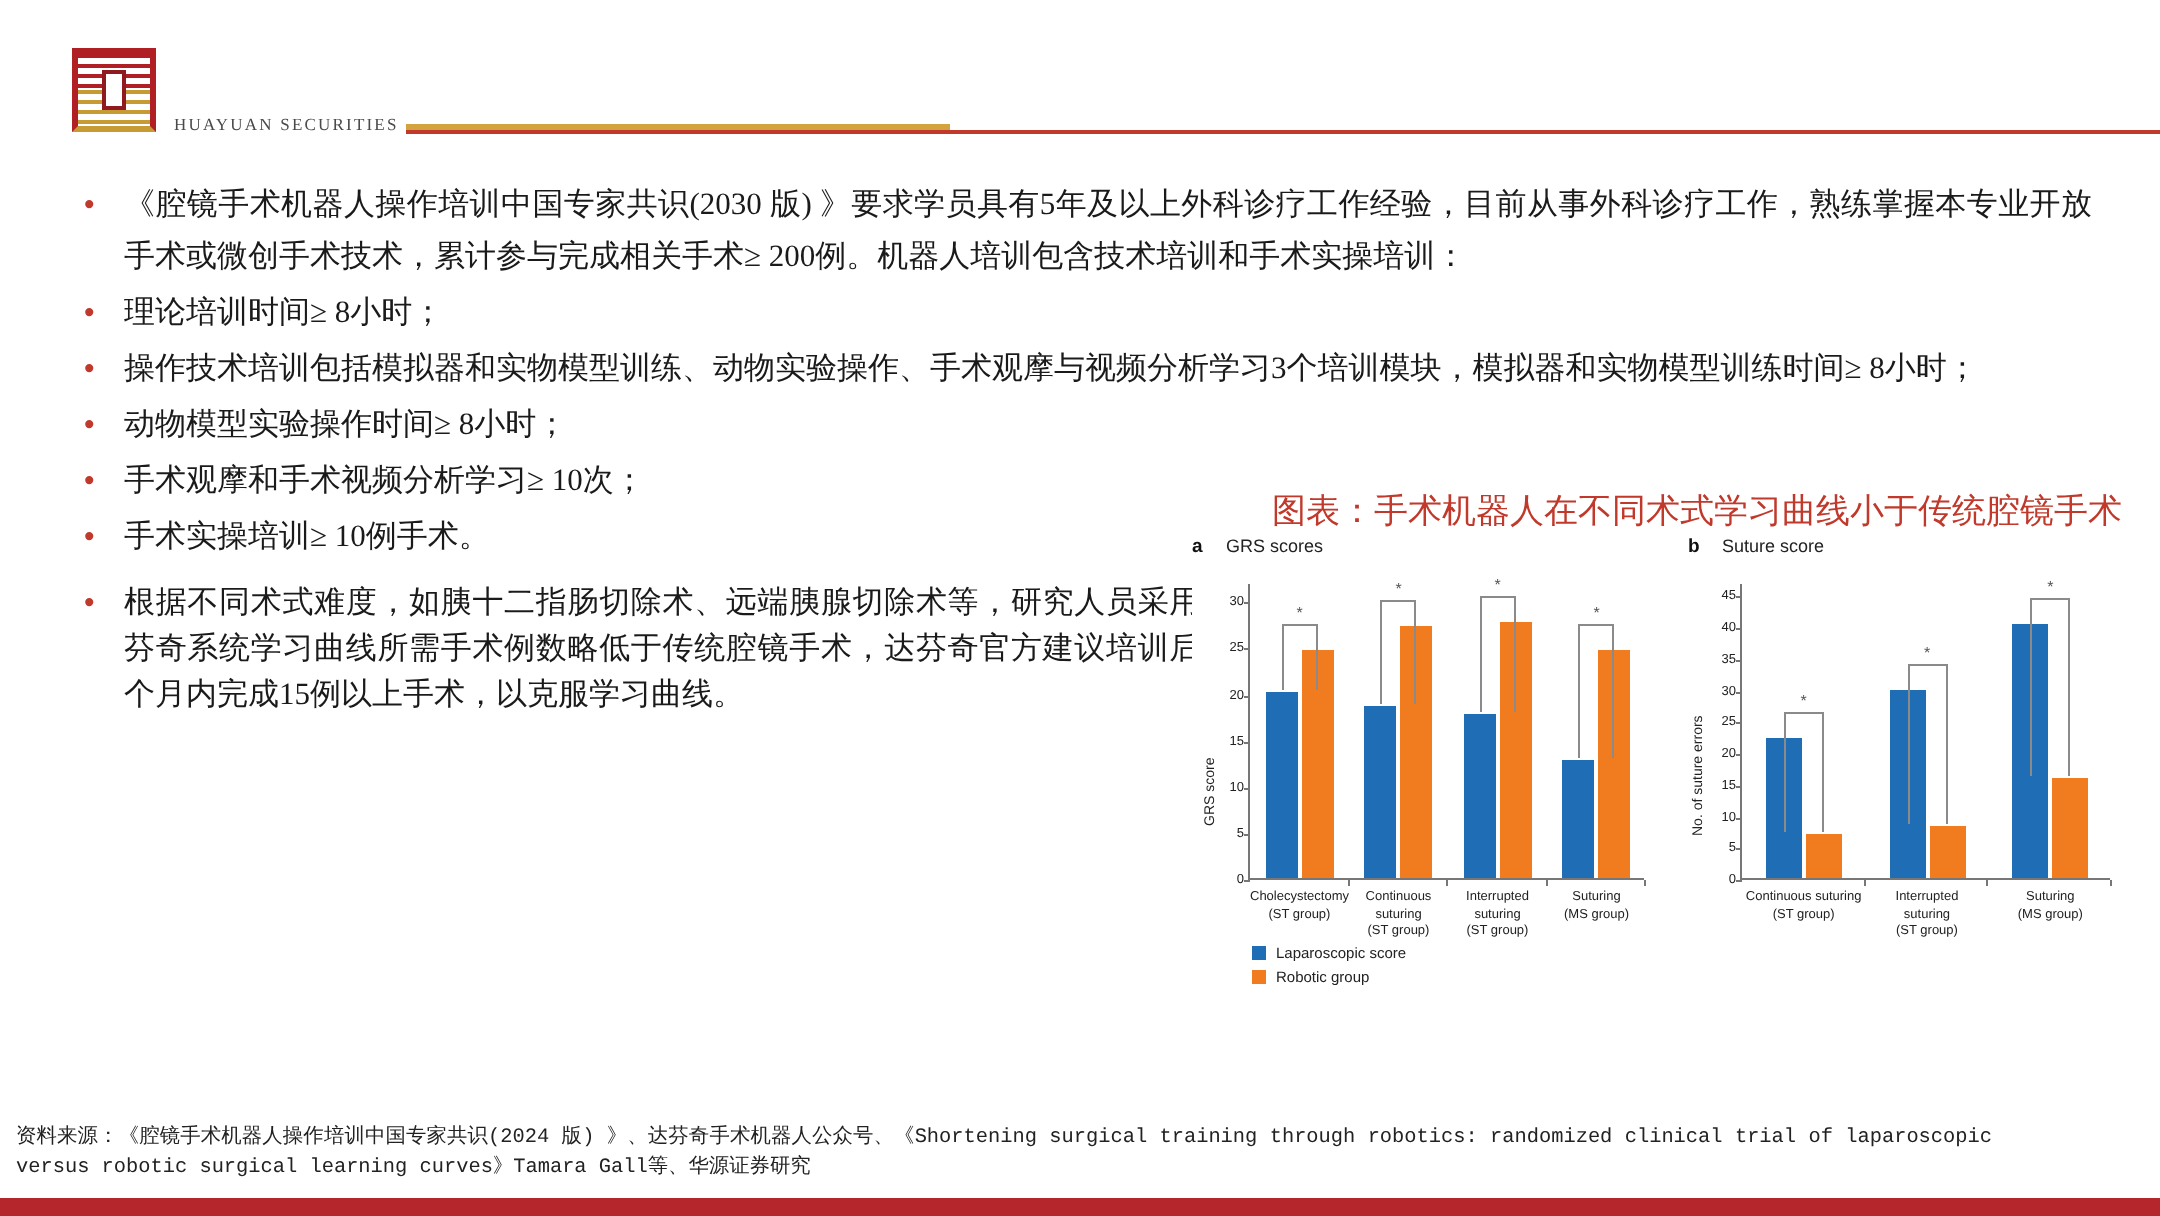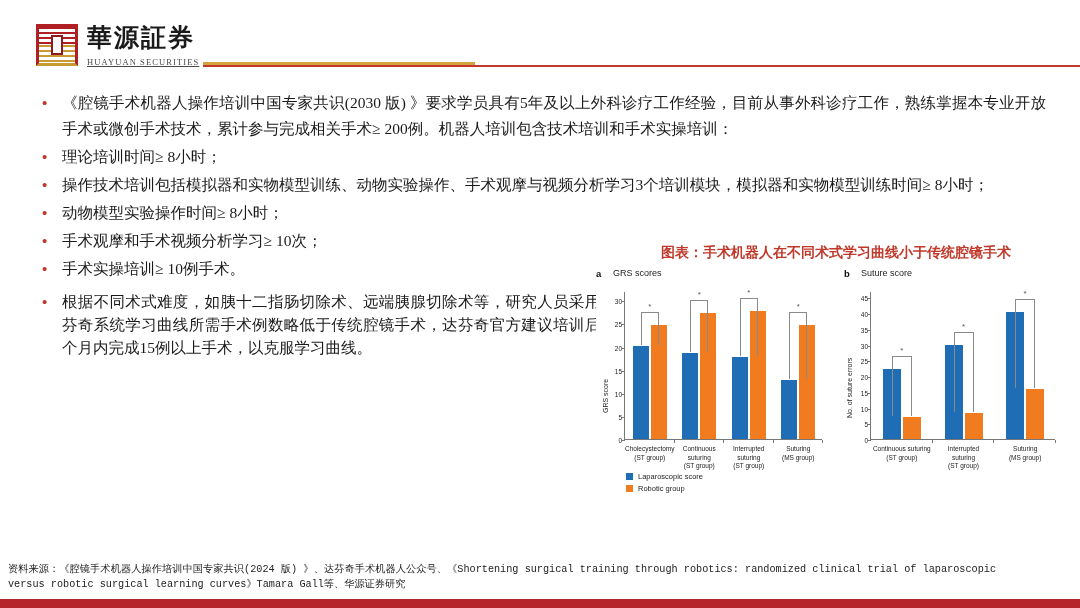--- a/index.html
+++ b/index.html
@@ -46,21 +46,21 @@
   }
   .logo-text { display: flex; flex-direction: column; line-height: 1; }
   .logo-cn {
     font-family: "Liberation Serif", "DejaVu Serif", serif;
     font-weight: bold; font-size: 25px; color: #1a1a1a;
     letter-spacing: 2px;
   }
   .logo-en {
     font-family: "Liberation Serif", "DejaVu Serif", serif;
     font-size: 8.5px; color: #4a4a4a; letter-spacing: 1.1px;
-    margin-top: 8px; text-align: left; text-decoration: underline;
+    margin-top: 8px; text-align: left;
   }
 
   #slide-title {
     position: absolute; left: 203px; top: 25px;
     font-family: "Liberation Serif", "DejaVu Serif", serif;
     font-size: 28px; color: #c32027; letter-spacing: 1px;
     white-space: nowrap;
   }
   #title-underline {
     position: absolute; left: 203px; top: 62px;
@@ -87,21 +87,21 @@
   }
   .bullet-text.tight { line-height: 23px; }
 
   
   .row-wide { width: 1010px; }
 
   #chart-caption {
     position: absolute; left: 636px; top: 244px;
     width: 400px; text-align: center;
     font-family: "Liberation Sans", "DejaVu Sans", sans-serif;
-    font-size: 14px; font-weight: bold; color: #c0392b;
+    font-size: 17px; font-weight: normal; color: #c0392b;
     white-space: nowrap;
   }
 
   
   #figure {
     position: absolute; left: 596px; top: 268px;
     width: 470px; height: 250px;
     background: #ffffff;
   }
   .panel { position: absolute; top: 0; }
@@ -169,21 +169,20 @@
 <div id="slide">
 
   <div id="header">
     <div class="logo-wrap">
       <div class="logo-mark">
         <div class="lm-top"></div>
         <div class="lm-bot"></div>
         <div class="lm-center"></div>
       </div>
       <div class="logo-text">
-        <div class="logo-cn">華源証券</div>
         <div class="logo-en">HUAYUAN SECURITIES</div>
       </div>
     </div>
 
     <div id="title-underline"></div>
     <div id="header-rule"></div>
   </div>
 
   <div id="body-col">
 

